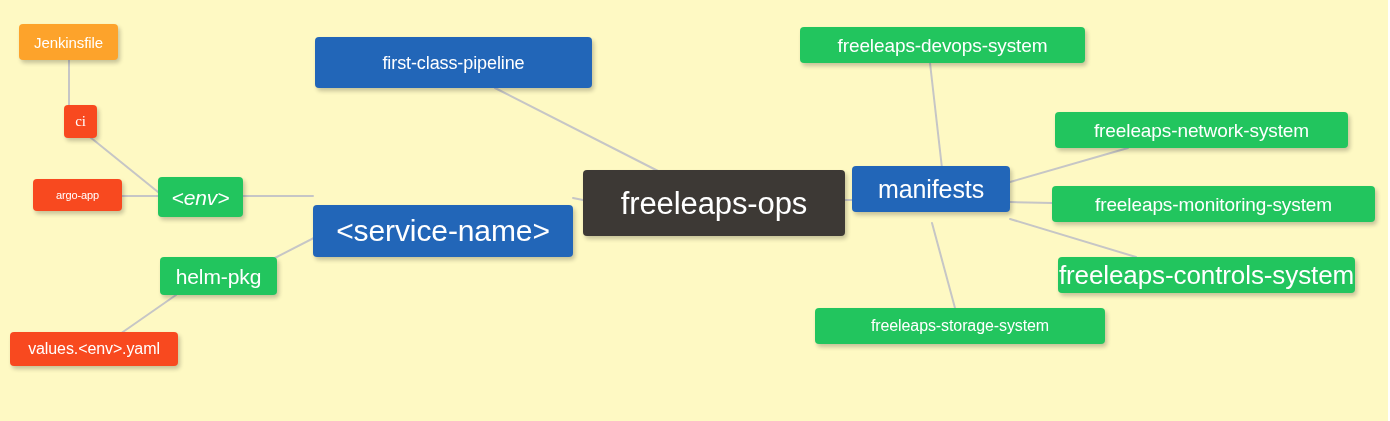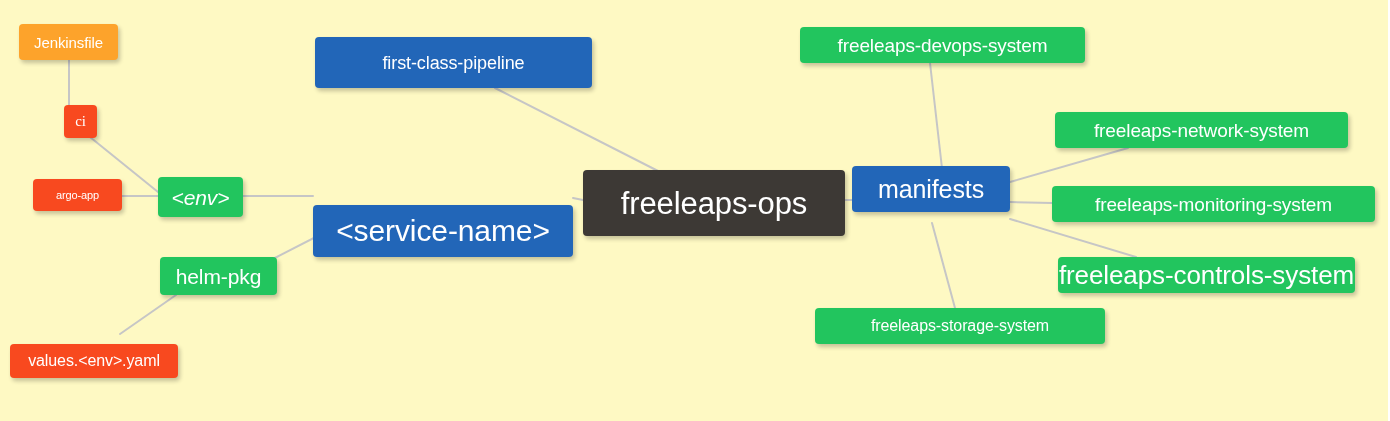--- a/index.html
+++ b/index.html
@@ -81,21 +81,21 @@
       </div>
       <div class="node c-red" style="left: 33px; top: 179px; width: 89px; height: 32px; font-size: 11px;">
         <span class="node-label">argo-app</span>
       </div>
       <div class="node c-green" style="left: 158px; top: 177px; width: 85px; height: 40px; font-size: 21px; font-style: italic;">
         <span class="node-label">&lt;env&gt;</span>
       </div>
       <div class="node c-green" style="left: 148px; top: 257px; width: 117px; height: 38px; font-size: 21px; margin-left: 12px;">
         <span class="node-label">helm-pkg</span>
       </div>
-      <div class="node c-red" style="left: 10px; top: 332px; width: 168px; height: 34px; font-size: 16px; margin-top: 12px;">
+      <div class="node c-red" style="left: 10px; top: 332px; width: 168px; height: 34px; font-size: 16px;">
         <span class="node-label">values.&lt;env&gt;.yaml</span>
       </div>
       <div class="node c-blue" style="left: 315px; top: 37px; width: 277px; height: 51px; font-size: 18px;">
         <span class="node-label">first-class-pipeline</span>
       </div>
       <div class="node c-blue" style="left: 313px; top: 170px; width: 260px; height: 52px; font-size: 30px; margin-top: 35px;">
         <span class="node-label">&lt;service-name&gt;</span>
       </div>
       <div class="node c-root" style="left: 583px; top: 170px; width: 262px; height: 66px; font-size: 31px; text-align: center;">
         <span class="node-label">freeleaps-ops</span>

